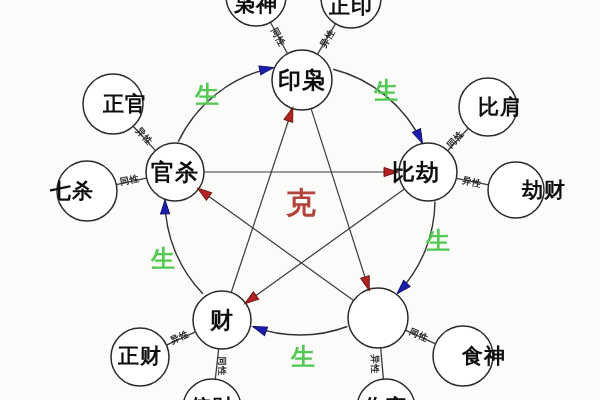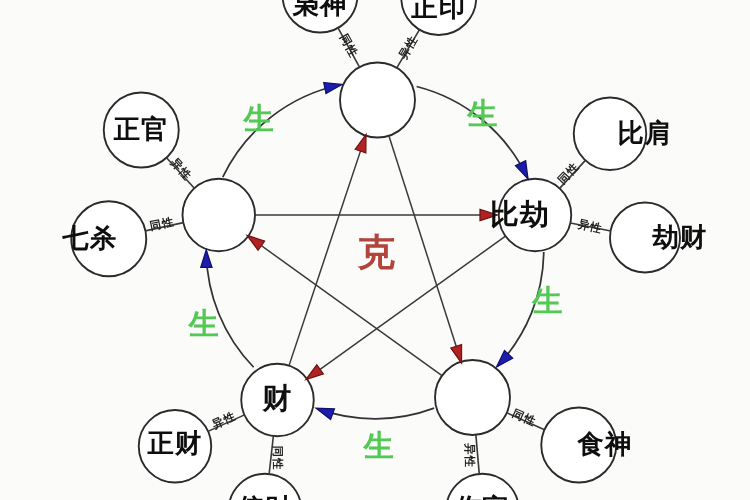--- a/index.html
+++ b/index.html
@@ -92,28 +92,30 @@
 
     <g stroke="#3a3a3a" stroke-width="1.2" fill="none">
       <line x1="204" y1="172" x2="397" y2="172" marker-end="url(#arrRed)"></line>
       <line x1="231.2" y1="292.5" x2="292.5" y2="108.5" marker-end="url(#arrRed)"></line>
       <line x1="311.1" y1="108.6" x2="368.9" y2="289.4" marker-end="url(#arrRed)"></line>
       <line x1="404.4" y1="188.9" x2="245.5" y2="303.1" marker-end="url(#arrRed)"></line>
       <line x1="353.6" y1="300.5" x2="198.5" y2="188.9" marker-end="url(#arrRed)"></line>
     </g>
   </svg>
 
+  <div class="nlabel" style="left:302px;top:80px;">印枭</div>
   <div class="nlabel" style="left:416px;top:172px;font-family:Liberation Serif, serif;">比劫</div>
   <div class="nlabel" style="left:222px;top:320px;">财</div>
+  <div class="nlabel" style="left:175px;top:172px;">官杀</div>
 
   <div class="slabel" style="left:256px;top:4px;">枭神</div>
   <div class="slabel" style="left:351px;top:6px;">正印</div>
-  <div class="slabel" style="left:516px;top:107px;">比肩</div>
+  <div class="slabel" style="left:500px;top:107px;">比肩</div>
   <div class="slabel" style="left:544px;top:190px;">劫财</div>
-  <div class="slabel" style="left:113px;top:104px;">正官</div>
+  <div class="slabel" style="left:125px;top:104px;">正官</div>
   <div class="slabel" style="left:72px;top:191px;">七杀</div>
   <div class="slabel" style="left:140px;top:357px;font-family:Liberation Mono, monospace;">正财</div>
   <div class="slabel" style="left:212px;top:407px;">偏财</div>
   <div class="slabel" style="left:484px;top:356px;">食神</div>
   <div class="slabel" style="left:386px;top:407px;">伤官</div>
 
   <div class="rlabel" style="left:268px;top:33px;transform:rotate(61deg);">同性</div>
   <div class="rlabel" style="left:318px;top:34px;transform:rotate(-59deg);">异性</div>
   <div class="rlabel" style="left:446px;top:135px;transform:rotate(-47deg);">同性</div>
   <div class="rlabel" style="left:462px;top:178px;transform:rotate(13deg);">异性</div>

